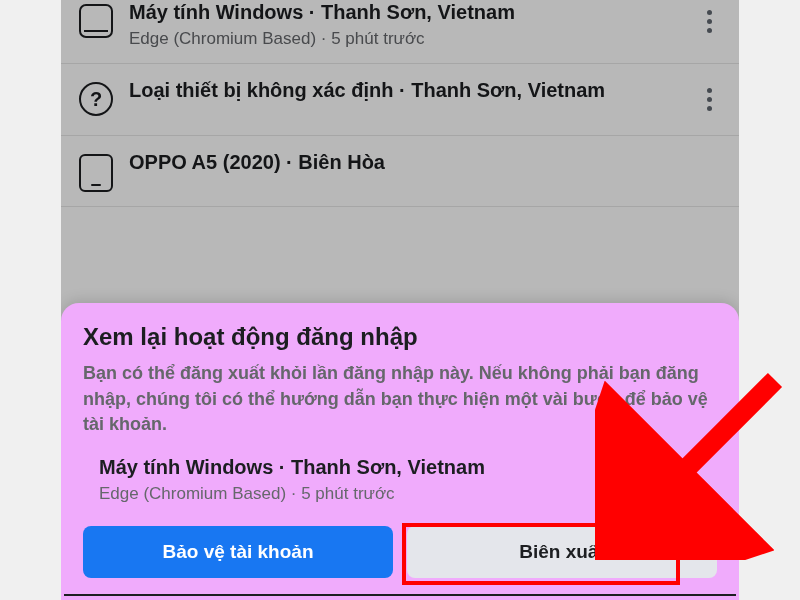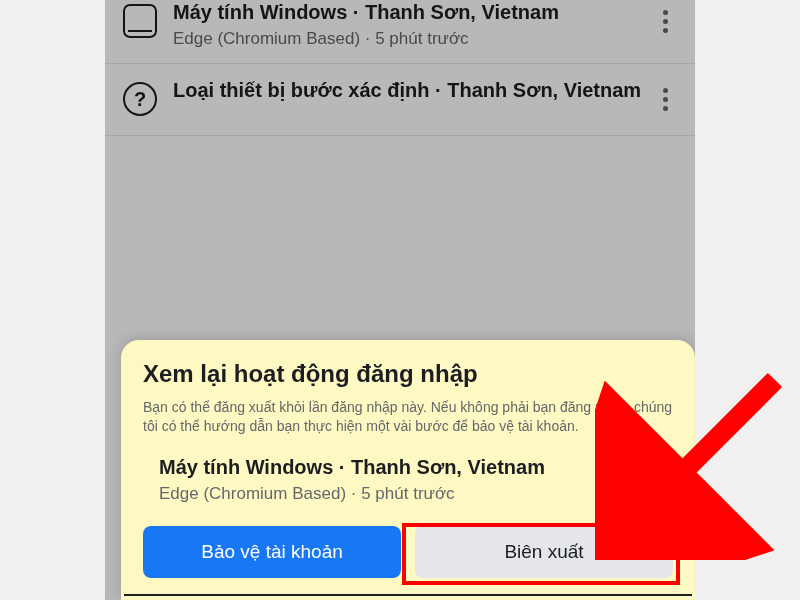--- a/index.html
+++ b/index.html
@@ -1,20 +1,20 @@
 <!DOCTYPE html>
 <html><head>
 <meta charset="utf-8">
 <style>
   * { box-sizing: border-box; margin: 0; padding: 0; }
   html, body { width: 800px; height: 600px; overflow: hidden; font-family: -apple-system, Helvetica, Arial, sans-serif; }
   body { background: #f0f0f0; display: flex; justify-content: center; align-items: flex-start; }
 
   .phone {
-    width: 590px;
+    width: 678px;
     height: 600px;
     background: #fff;
     position: relative;
     overflow: hidden;
     margin-top: 0;
   }
 
   
   .backdrop {
     position: absolute;
@@ -59,37 +59,37 @@
   .session-sub { font-size: 17px; color:#65676b; margin-top:4px; }
 
   .kebab {
     width: 28px; display:flex; flex-direction:column; align-items:center; justify-content:center; gap:4px;
     padding: 10px 0; flex:0 0 28px;
   }
   .kebab span { width:5px; height:5px; background:#606770; border-radius:50%; }
 
   
   .sheet {
-    position:absolute; left:16px; right:0; bottom:0;
-    background:#fef9c3; border-top-left-radius:18px; border-top-right-radius:18px;
+    position:absolute; left:0; right:0; bottom:0;
+    background:#f0abfc; border-top-left-radius:18px; border-top-right-radius:18px;
     padding: 20px 22px 22px 22px;
     box-shadow: 0 -2px 14px rgba(0,0,0,0.15);
   }
   .sheet-title { font-size:24px; font-weight:800; color:#1c1e21; margin-bottom:10px; }
-  .sheet-desc { font-size:14px; color:#65676b; line-height:1.4; margin-bottom:18px; }
+  .sheet-desc { font-size:18px; color:#65676b; line-height:1.4; margin-bottom:18px;font-weight:bold; }
 
   .sheet-session { display:flex; align-items:flex-start; gap:16px; margin-bottom:22px; }
   .sheet-session .icon-wrap { margin-right:0; }
   .sheet-session-title { font-size:20px; font-weight:700; color:#1c1e21; line-height:1.25; }
   .sheet-session-sub { font-size:17px; color:#65676b; margin-top:4px; }
 
   .btn-row { display:flex; gap:14px; }
   .btn {
     flex:1; height:52px; border-radius:8px; border:none;
-    font-size:19px; font-weight:400; cursor:pointer;
+    font-size:19px; font-weight:700; cursor:pointer;
     display:flex; align-items:center; justify-content:center;
   }
   .btn-primary { background:#1877f2; color:#fff; }
   .btn-secondary { background:#e4e6eb; color:#1c1e21; }
 
   .highlight-box {
     position:absolute; border:4px solid #ff0000; pointer-events:none;
   }
 
   
@@ -114,30 +114,36 @@
       <div class="kebab">
           <span></span>
           <span></span>
           <span></span>
         </div>
     </div>
 
     <div class="session-row">
       <div class="icon-wrap circle"></div>
       <div class="session-text">
-        <div class="session-title">Loại thiết bị bước xác định · Thanh Sơn, Vietnam</div>
+        <div class="session-title">Loại thiết bị không xác định · Thanh Sơn, Vietnam</div>
       </div>
       <div class="kebab">
           <span></span>
           <span></span>
           <span></span>
         </div>
     </div>
 
 
+    <div class="session-row">
+      <div class="icon-wrap mobile"></div>
+      <div class="session-text">
+        <div class="session-title">OPPO A5 (2020) · Biên Hòa</div>
+      </div>
+    </div>
 
   </div>
 
   <div class="dim"></div>
 
   <div class="sheet">
     <div class="sheet-title">Xem lại hoạt động đăng nhập</div>
     <div class="sheet-desc">Bạn có thể đăng xuất khỏi lần đăng nhập này. Nếu không phải bạn đăng nhập, chúng tôi có thể hướng dẫn bạn thực hiện một vài bước để bảo vệ tài khoản.</div>
 
     <div class="sheet-session">

